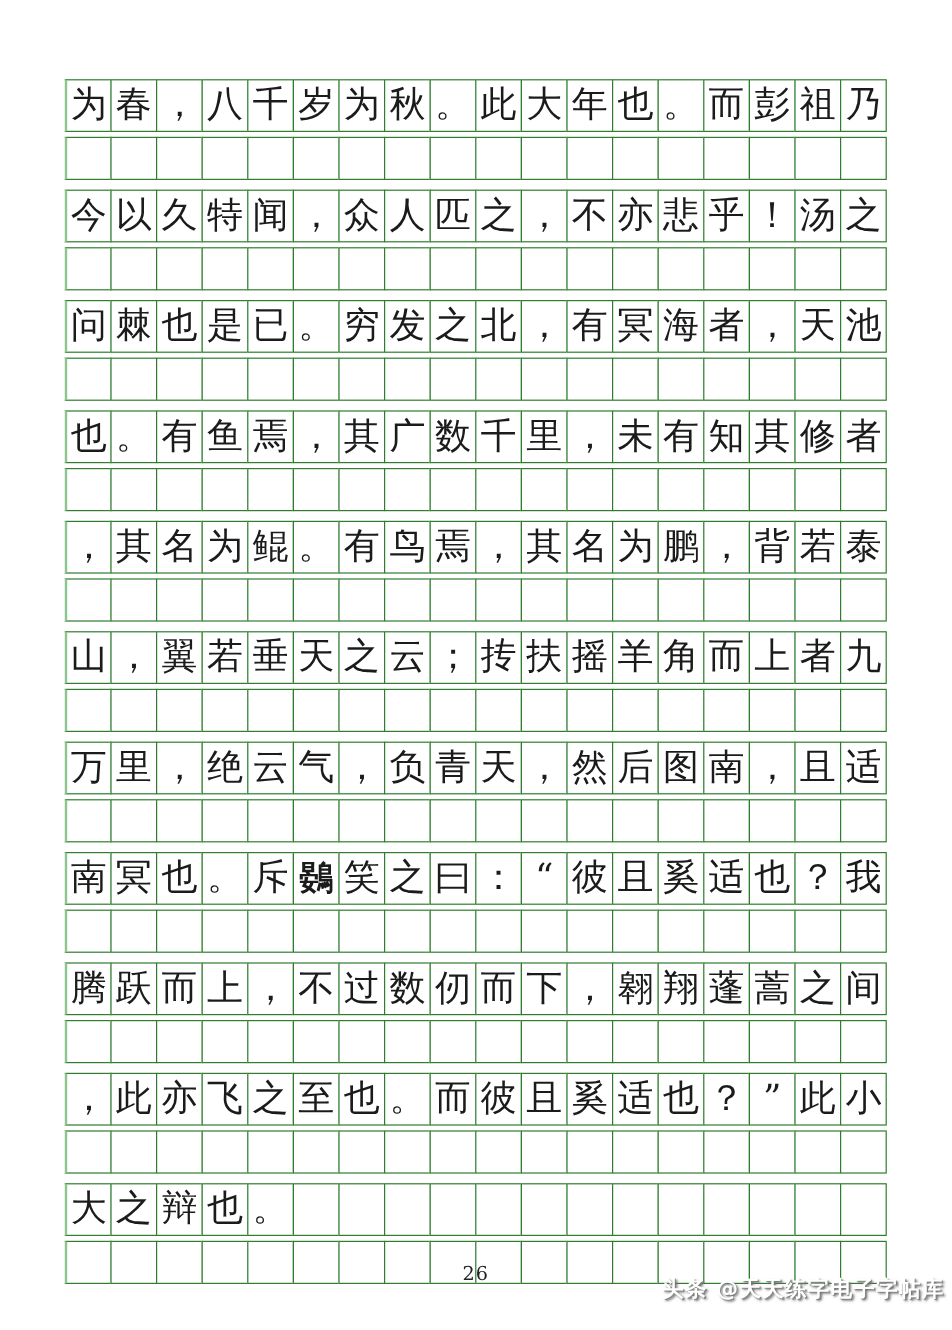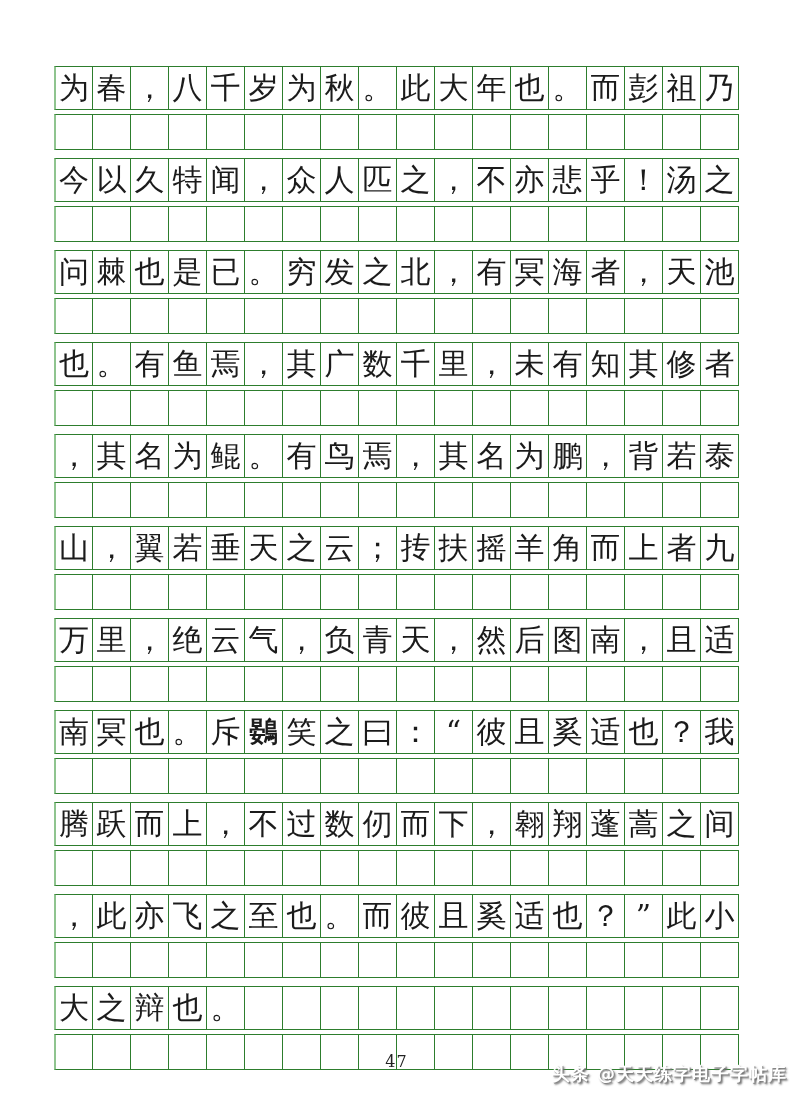--- a/index.html
+++ b/index.html
@@ -522,15 +522,15 @@
         <div class="cell practice-cell"></div>
         <div class="cell practice-cell"></div>
         <div class="cell practice-cell"></div>
         <div class="cell practice-cell"></div>
         <div class="cell practice-cell"></div>
         <div class="cell practice-cell"></div>
         <div class="cell practice-cell"></div>
         <div class="cell practice-cell"></div>
       </div>
     </div>
-  <div class="page-number">47</div>
+  <div class="page-number">26</div>
   <div class="watermark">头条 @天天练字电子字帖库</div>
 </div>
 
 </body></html>

